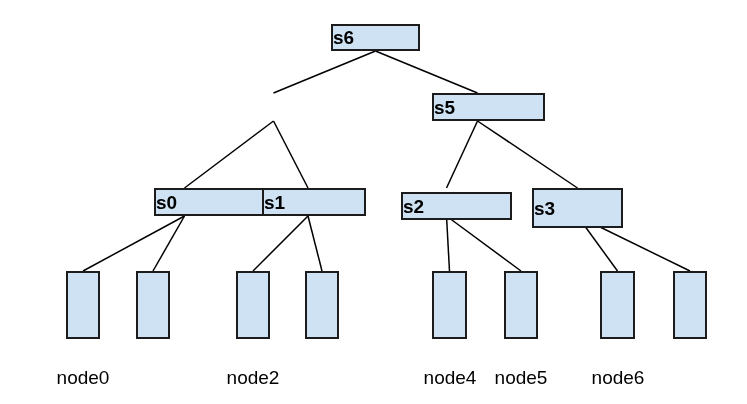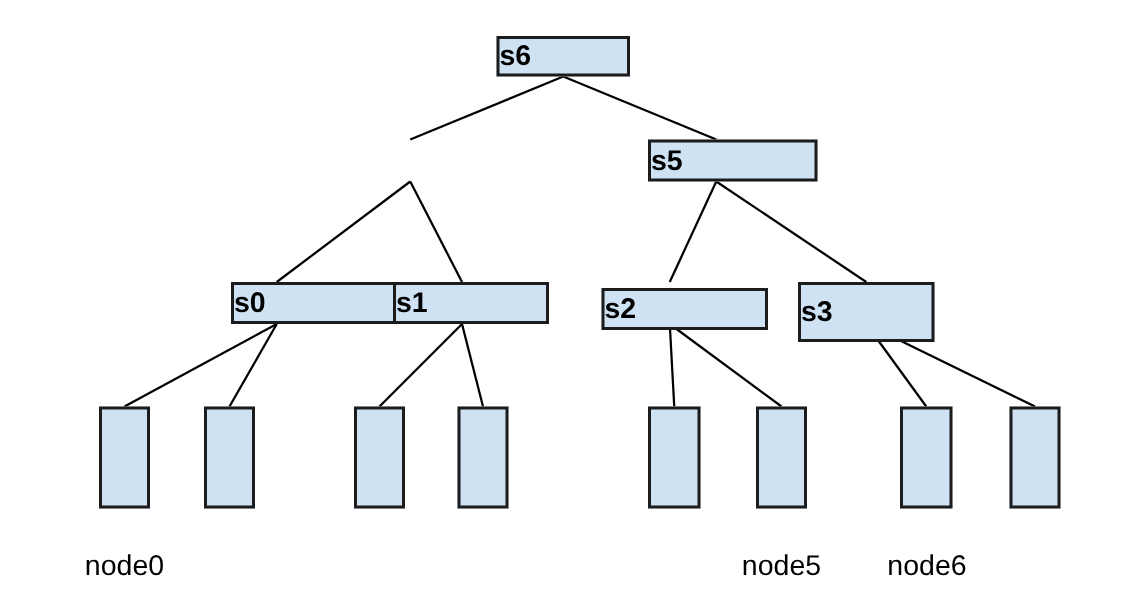--- a/index.html
+++ b/index.html
@@ -117,15 +117,17 @@
   <div class="leaf" id="g-node0"></div>
   <div class="leaf" id="g-node1"></div>
   <div class="leaf" id="g-node2"></div>
   <div class="leaf" id="g-node3"></div>
   <div class="leaf" id="g-node4"></div>
   <div class="leaf" id="g-node5"></div>
   <div class="leaf" id="g-node6"></div>
   <div class="leaf" id="g-node7"></div>
 
   <div class="leaf-label" id="l-node0">node0</div>
+  <div class="leaf-label" id="l-node2">node2</div>
+  <div class="leaf-label" id="l-node4">node4</div>
   <div class="leaf-label" id="l-node5">node5</div>
   <div class="leaf-label" id="l-node6">node6</div>
 </div>
 
 </body></html>

